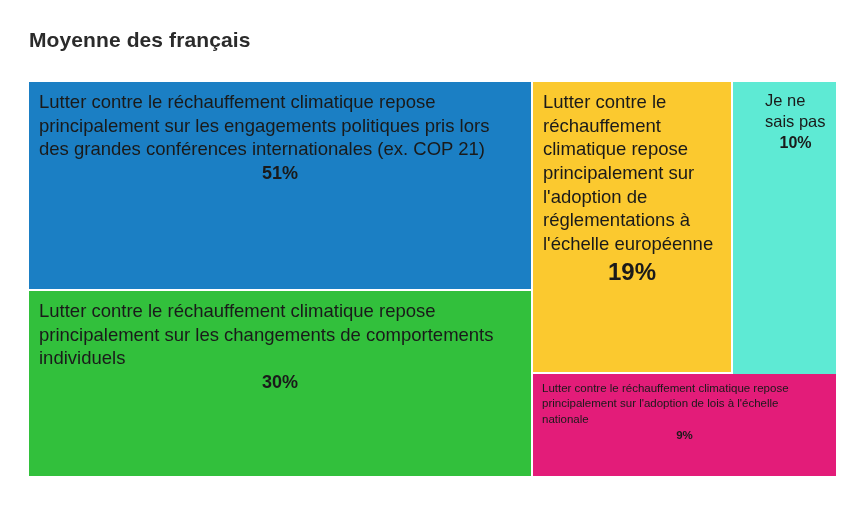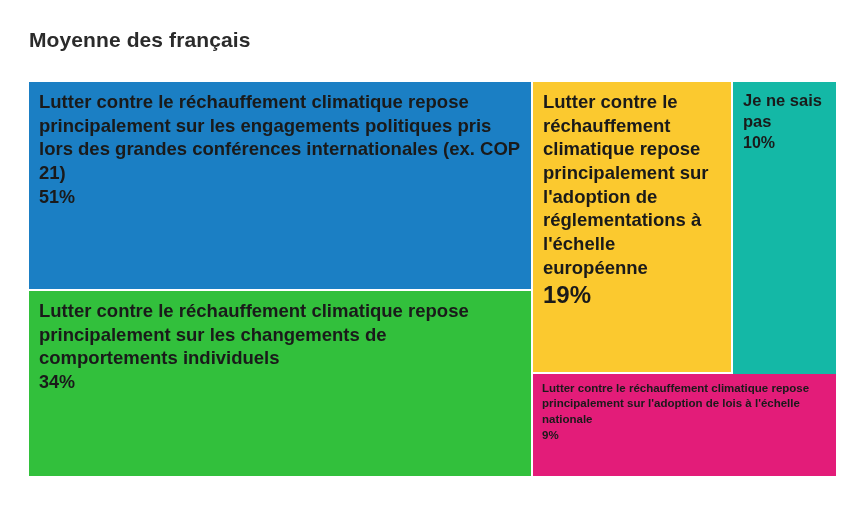--- a/index.html
+++ b/index.html
@@ -40,26 +40,26 @@
     box-sizing: border-box;
     overflow: hidden;
     color: #1a1a1a;
   }
   .tile-inner {
     padding: 8px 10px 6px 10px;
   }
   .tile-label {
     display: block;
     line-height: 1.28;
-    font-weight: bold;
   }
   .tile-value {
     display: block;
     font-weight: bold;
     margin-top: 2px;
+    text-align: center;
   }
 
   
   .tile-politiques {
     left: 0;
     top: 0;
     width: 502px;
     height: 207px;
     background: #1b7fc4;
   }
@@ -84,21 +84,22 @@
     background: #fbc92f;
   }
   .tile-europeenne .tile-label { font-size: 18.5px; }
   .tile-europeenne .tile-value { font-size: 24px; }
 
   .tile-nesaispas {
     left: 704px;
     top: 0;
     width: 103px;
     height: 303px;
-    background: #14b8a6;
+    background: #5eead4;
+    padding-left: 22px;
   }
   .tile-nesaispas .tile-label { font-size: 16.5px; }
   .tile-nesaispas .tile-value { font-size: 16px; }
 
   .tile-nationale {
     left: 504px;
     top: 292px;
     width: 303px;
     height: 102px;
     background: #e31c79;
@@ -119,21 +120,21 @@
     <div class="tile tile-politiques">
       <div class="tile-inner">
         <span class="tile-label">Lutter contre le réchauffement climatique repose principalement sur les engagements politiques pris lors des grandes conférences internationales (ex. COP 21)</span>
         <span class="tile-value">51%</span>
       </div>
     </div>
 
     <div class="tile tile-comportements">
       <div class="tile-inner">
         <span class="tile-label">Lutter contre le réchauffement climatique repose principalement sur les changements de comportements individuels</span>
-        <span class="tile-value">34%</span>
+        <span class="tile-value">30%</span>
       </div>
     </div>
 
     <div class="tile tile-europeenne">
       <div class="tile-inner">
         <span class="tile-label">Lutter contre le réchauffement climatique repose principalement sur l'adoption de réglementations à l'échelle européenne</span>
         <span class="tile-value">19%</span>
       </div>
     </div>
 

